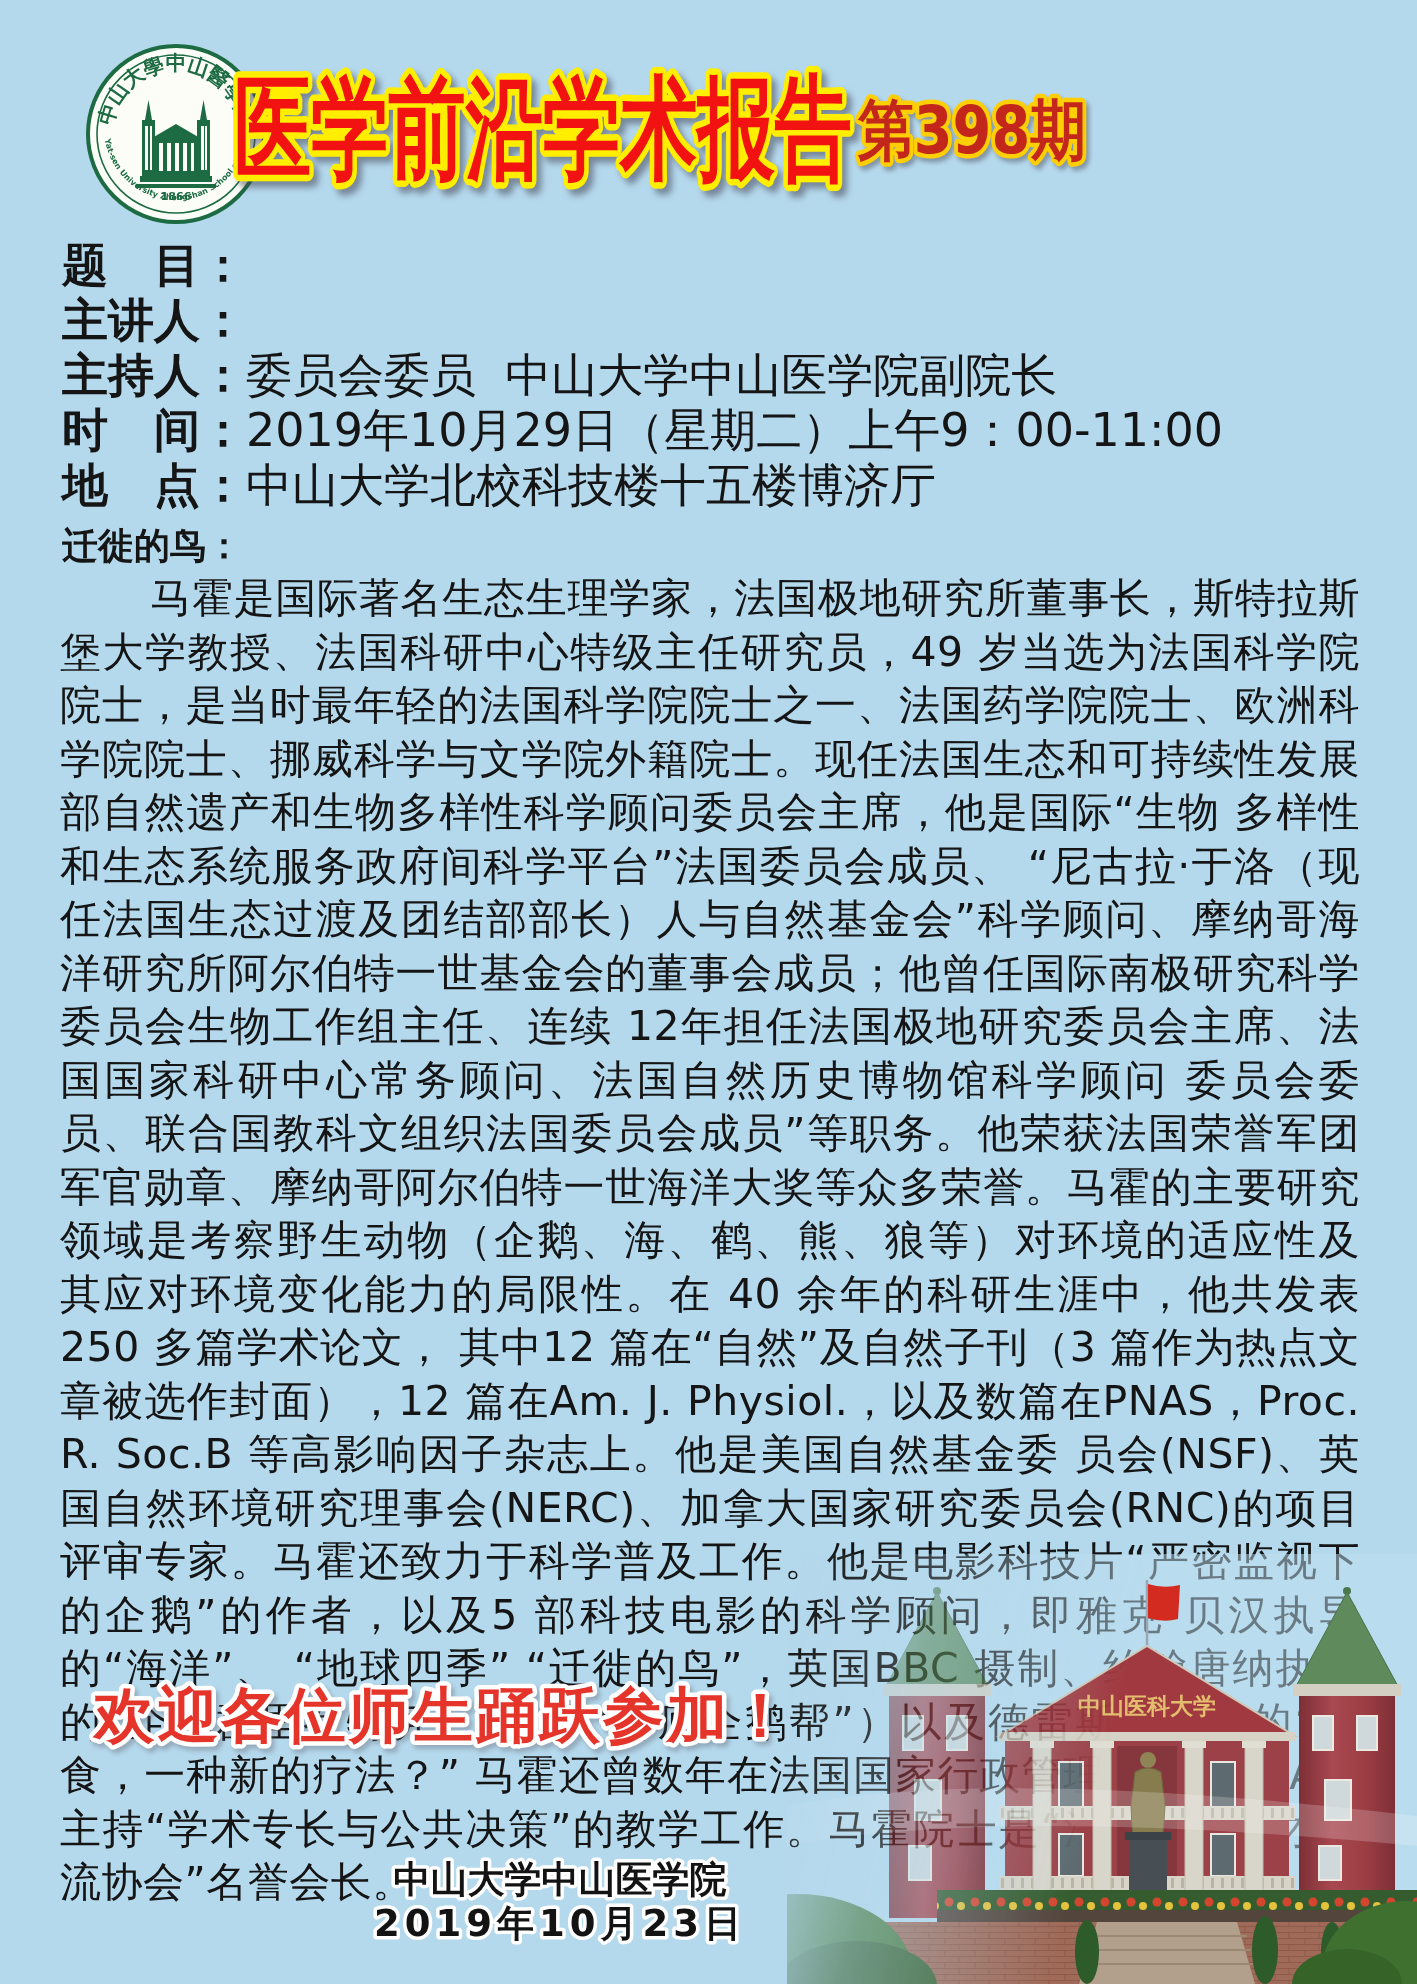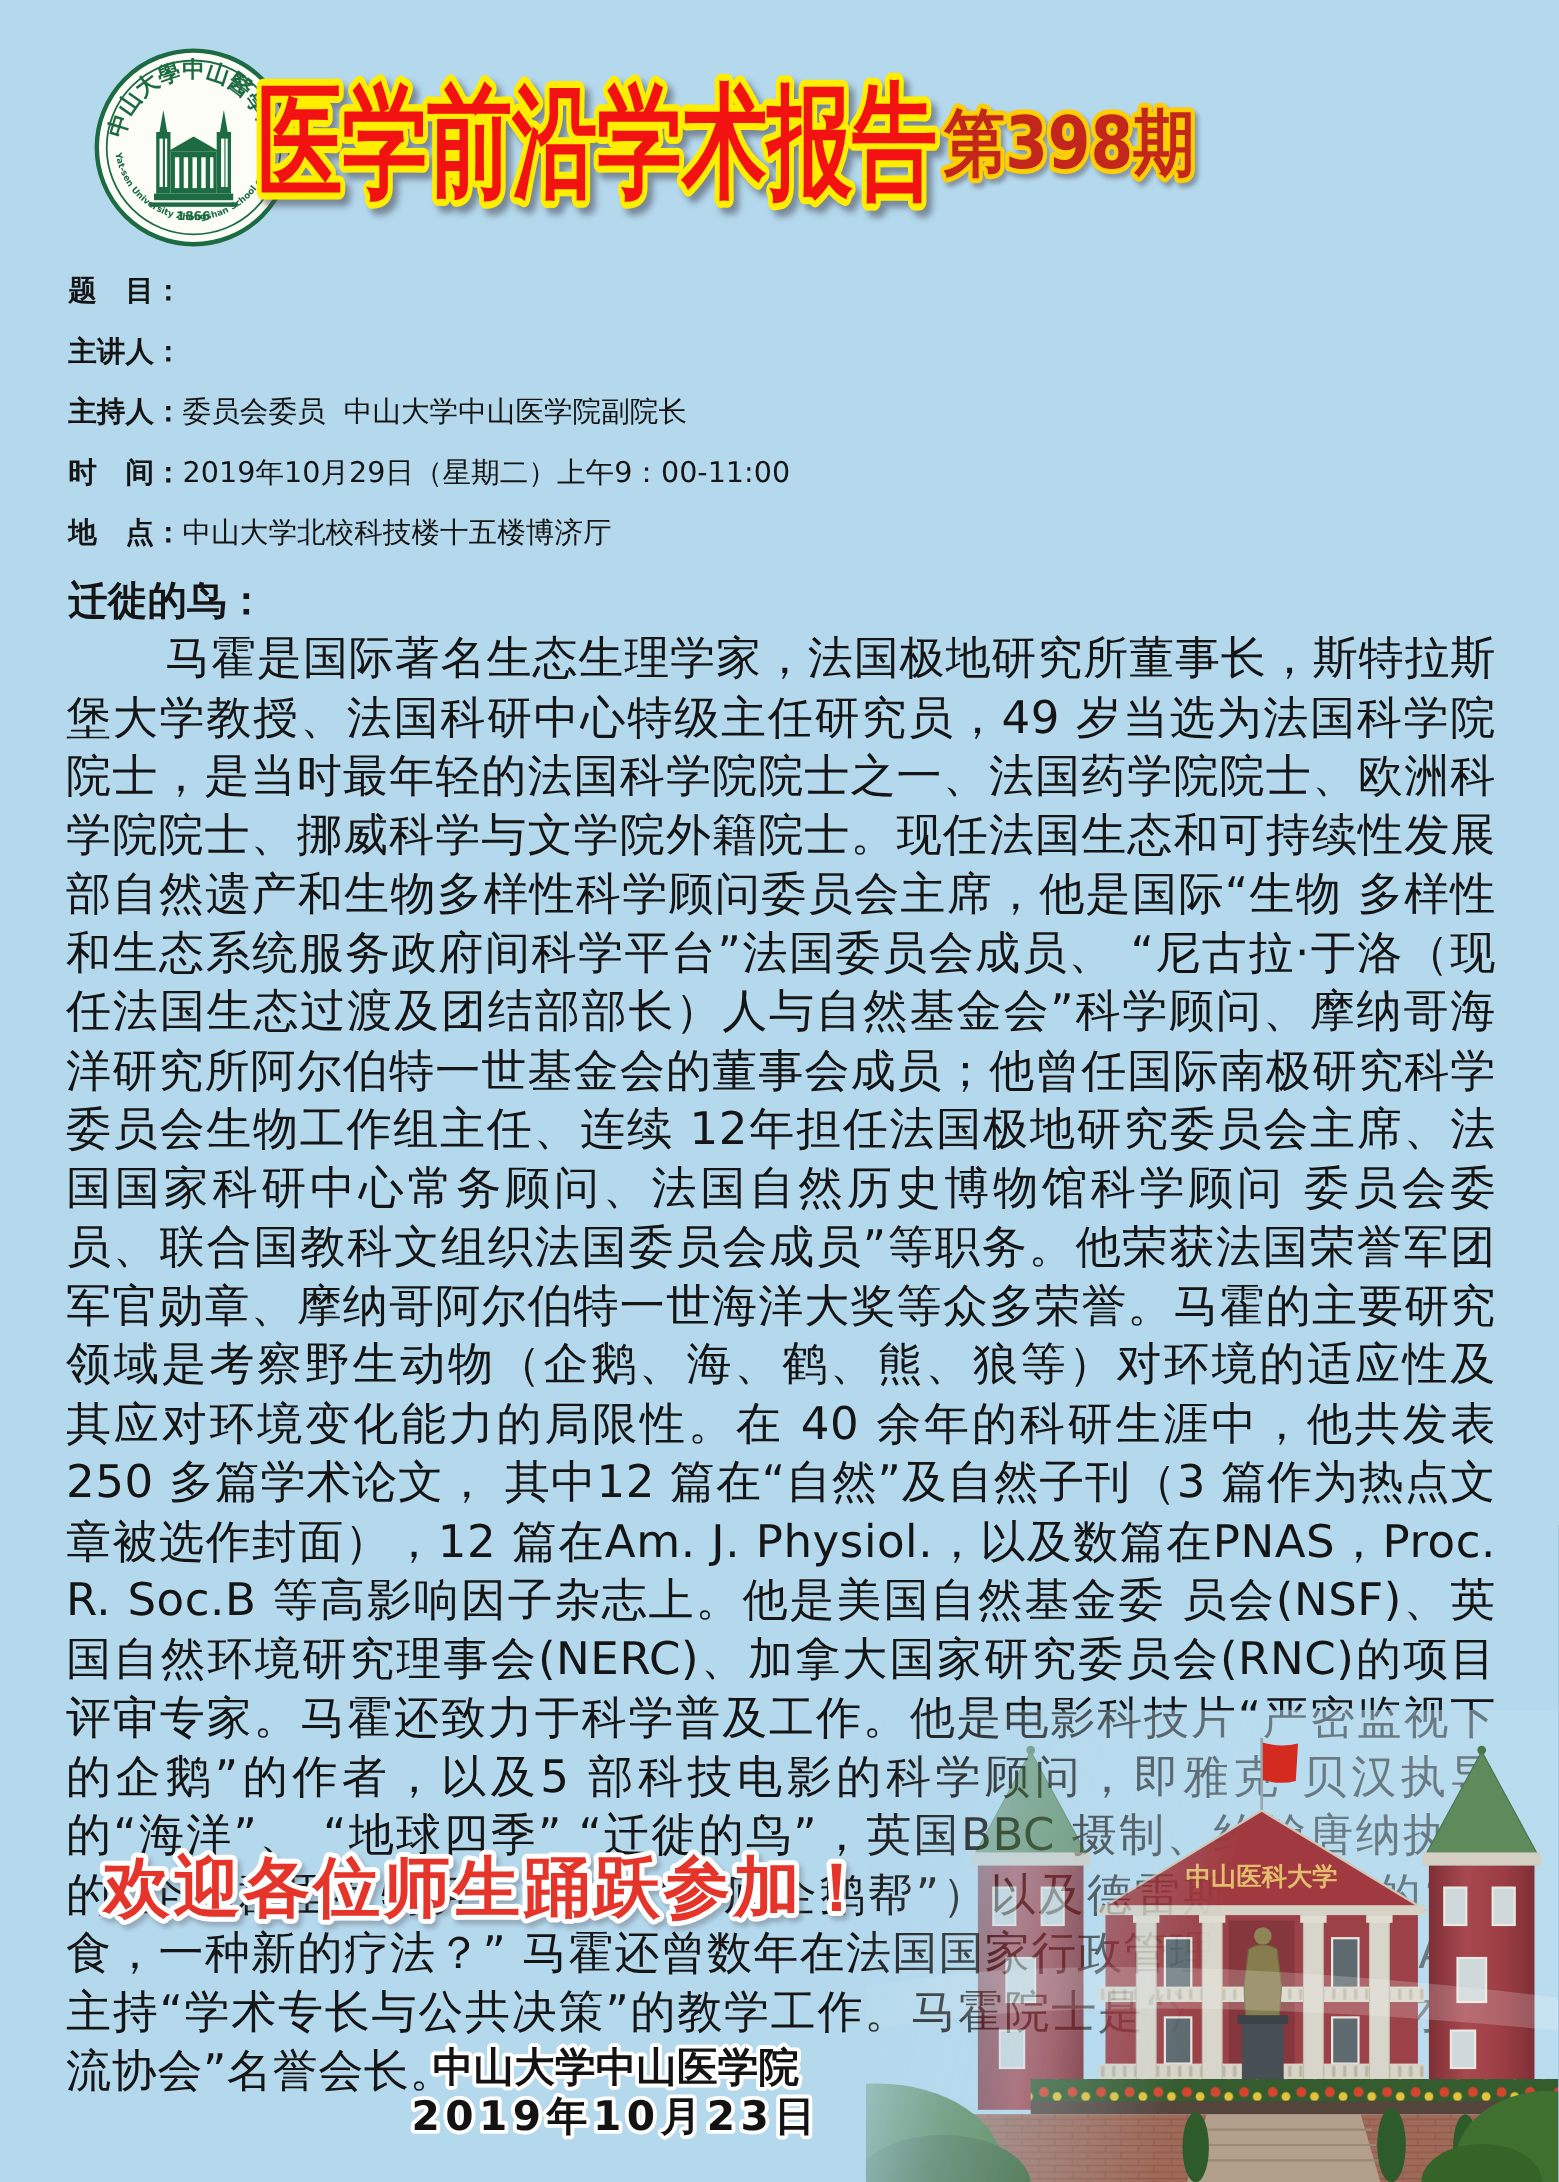--- a/index.html
+++ b/index.html
@@ -14,21 +14,21 @@
   .title-svg{position:absolute;left:222px;top:42px;width:650px;height:155px;
     filter:drop-shadow(5px 6px 3px rgba(70,70,85,.55));}
   .issue-svg{position:absolute;left:848px;top:68px;width:250px;height:110px;
     filter:drop-shadow(3px 4px 2px rgba(70,70,85,.45));}
   .title-text{font-weight:bold;fill:#f21212;stroke:#ffee00;stroke-width:13;
     paint-order:stroke fill;stroke-linejoin:round;}
   .issue-text{font-weight:bold;fill:#c3271b;stroke:#ffcf06;stroke-width:9;
     paint-order:stroke fill;stroke-linejoin:round;}
   
   .info{position:absolute;left:62px;top:238px;width:1300px;}
-  .info-row{display:flex;align-items:baseline;height:55px;font-size:26px;line-height:55px;}
+  .info-row{display:flex;align-items:baseline;height:55px;font-size:46px;line-height:55px;}
   .info-label{font-weight:bold;white-space:pre;}
   .info-colon{font-weight:bold;}
   .info-value{font-weight:500;white-space:pre;}
   
   .bio-heading{position:absolute;left:62px;top:522px;font-size:36px;font-weight:bold;}
   .bio-paragraph{
     position:absolute;left:60px;top:572px;width:1300px;
     font-size:41px;line-height:53.5px;text-align:justify;text-indent:2.2em;
     font-weight:400;letter-spacing:.5px;
   }

